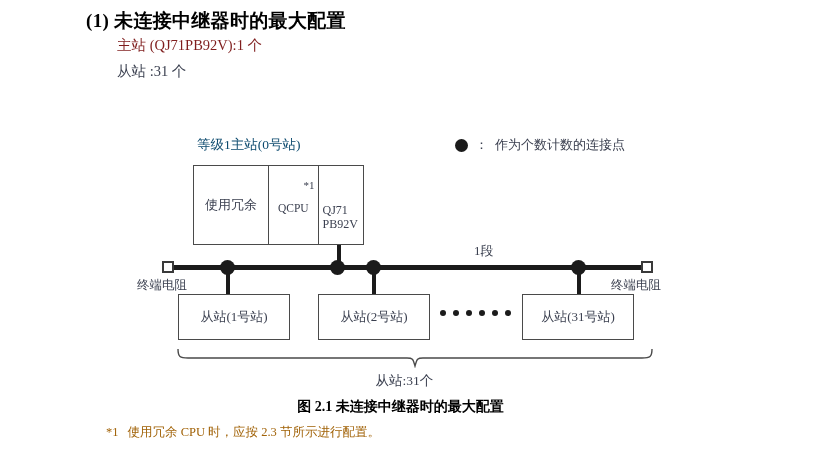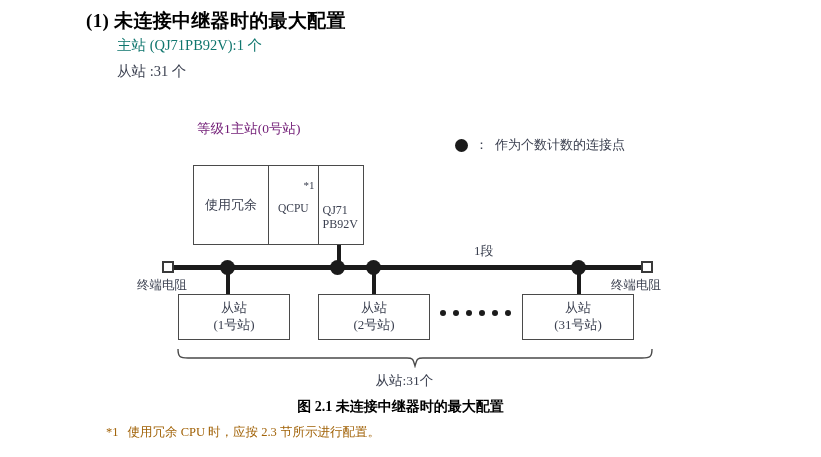--- a/index.html
+++ b/index.html
@@ -12,38 +12,38 @@
   }
   .abs{position:absolute;}
 
   
   #heading-title{
     left:86px;top:8px;
     font-size:19px;font-weight:bold;color:#000000;
     letter-spacing:.3px;white-space:nowrap;
   }
   #spec-line-master{
-    left:117px;top:36px;font-size:14.5px;white-space:nowrap;color:#0f766e;
+    left:117px;top:36px;font-size:14.5px;white-space:nowrap;color:#7f1d1d;
   }
   #spec-line-slave{
     left:117px;top:62px;font-size:14.5px;white-space:nowrap;color:#3b4050;
   }
 
   
   #legend{
     left:455px;top:136px;white-space:nowrap;
     display:flex;align-items:center;gap:7px;font-size:13px;color:#3b4050;
   }
   #legend .dot{
     width:13px;height:13px;border-radius:50%;background:#1b1b1b;display:inline-block;
   }
 
   
   #rack-label{
-    left:197px;top:120px;font-size:13.5px;white-space:nowrap;color:#701a75;
+    left:197px;top:136px;font-size:13.5px;white-space:nowrap;color:#0c4a6e;
   }
   #master-rack{
     left:193px;top:165px;width:171px;height:80px;
     border:1.4px solid #4a4a4a;box-sizing:border-box;
     display:flex;background:#fff;
   }
   #master-rack .cell{
     position:relative;box-sizing:border-box;
     display:flex;align-items:center;justify-content:center;
     font-size:13px;color:#3b4050;line-height:1.18;text-align:center;
@@ -78,21 +78,21 @@
   #dot-slave31{left:571px;}
 
   .drop{width:4px;background:#1b1b1b;top:270px;height:25px;}
   #drop-slave1{left:226px;}
   #drop-slave2{left:372px;}
   #drop-slave31{left:577px;}
 
   
   .slave-box{
     width:112px;height:46px;border:1.4px solid #4a4a4a;box-sizing:border-box;
-    background:#fff;display:flex;flex-direction:column;
+    background:#fff;display:flex;flex-direction:row;
     align-items:center;justify-content:center;
     font-size:13px;line-height:1.3;color:#3b4050;top:294px;
   }
   #slave-1{left:178px;}
   #slave-2{left:318px;}
   #slave-31{left:522px;}
 
   #ellipsis{
     left:440px;top:310px;display:flex;gap:7px;align-items:center;
   }

